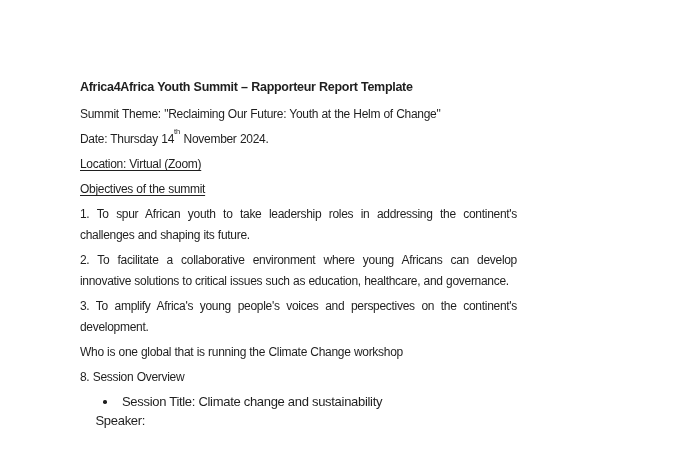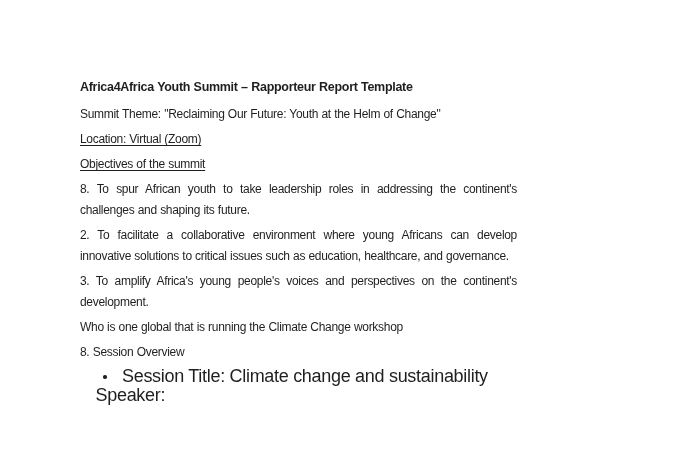--- a/index.html
+++ b/index.html
@@ -47,21 +47,21 @@
     position: relative;
     top: -4px;
     letter-spacing: 0;
   }
   .bullets {
     margin-top: 3px;
   }
   .bullet-row {
     display: flex;
     align-items: flex-start;
-    font-size: 18px;
+    font-size: 13px;
     line-height: 19px;
     letter-spacing: -0.3px;
   }
   .dot {
     flex: 0 0 auto;
     width: 3.5px;
     height: 3.5px;
     border-radius: 50%;
     background: #1f1f1f;
     margin: 8px 0 0 23px;
@@ -72,26 +72,27 @@
 </style>
 </head>
 <body>
 
 <div class="page">
 
   <div class="block doc-title">Africa4Africa Youth Summit – Rapporteur Report Template</div>
 
   <div class="block">Summit Theme: "Reclaiming Our Future: Youth at the Helm of Change"</div>
 
+  <div class="block"><span>Date: Thursday 14</span><sup class="date-sup">th</sup><span> November 2024.</span></div>
 
   <div class="block bold underline">Location: Virtual (Zoom)</div>
 
   <div class="block bold underline">Objectives of the summit</div>
 
-  <div class="block just">8. To spur African youth to take leadership roles in addressing the continent's challenges and shaping its future.</div>
+  <div class="block just">1. To spur African youth to take leadership roles in addressing the continent's challenges and shaping its future.</div>
 
   <div class="block just">2. To facilitate a collaborative environment where young Africans can develop innovative solutions to critical issues such as education, healthcare, and governance.</div>
 
   <div class="block just">3. To amplify Africa's young people's voices and perspectives on the continent's development.</div>
 
   <div class="block bold">Who is one global that is running the Climate Change workshop</div>
 
 
   <div class="block bold">8. Session Overview</div>
 

